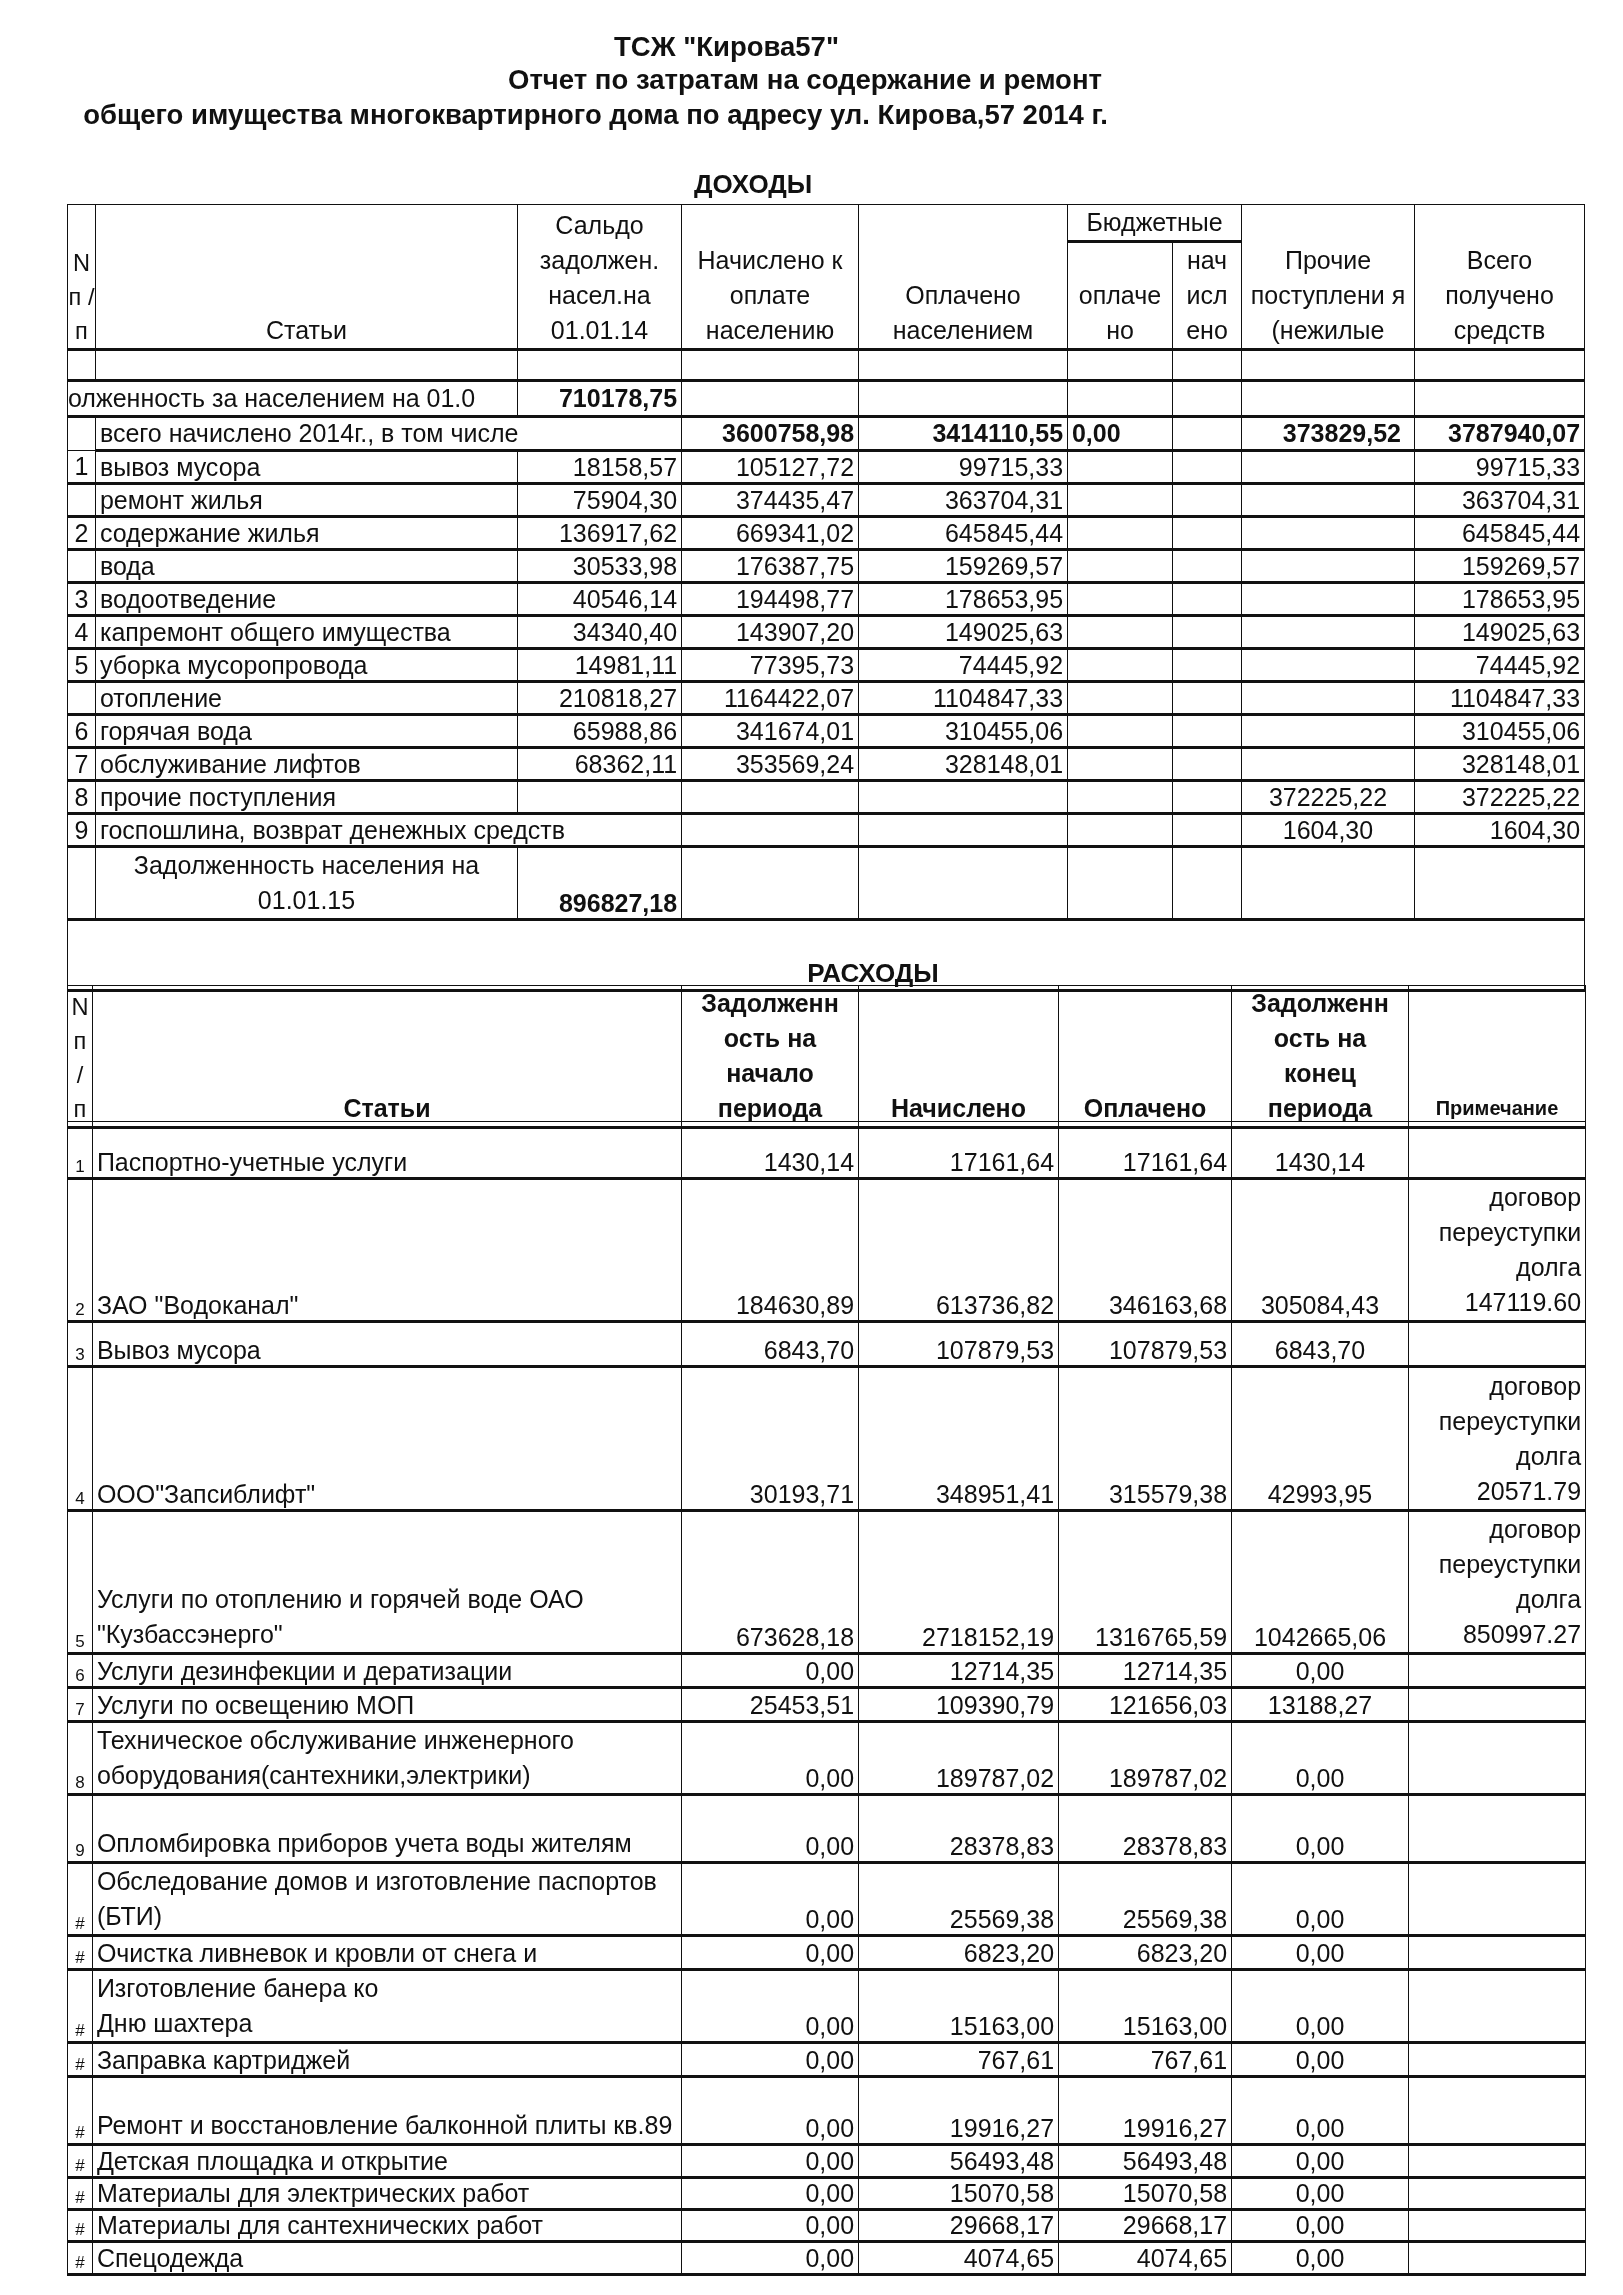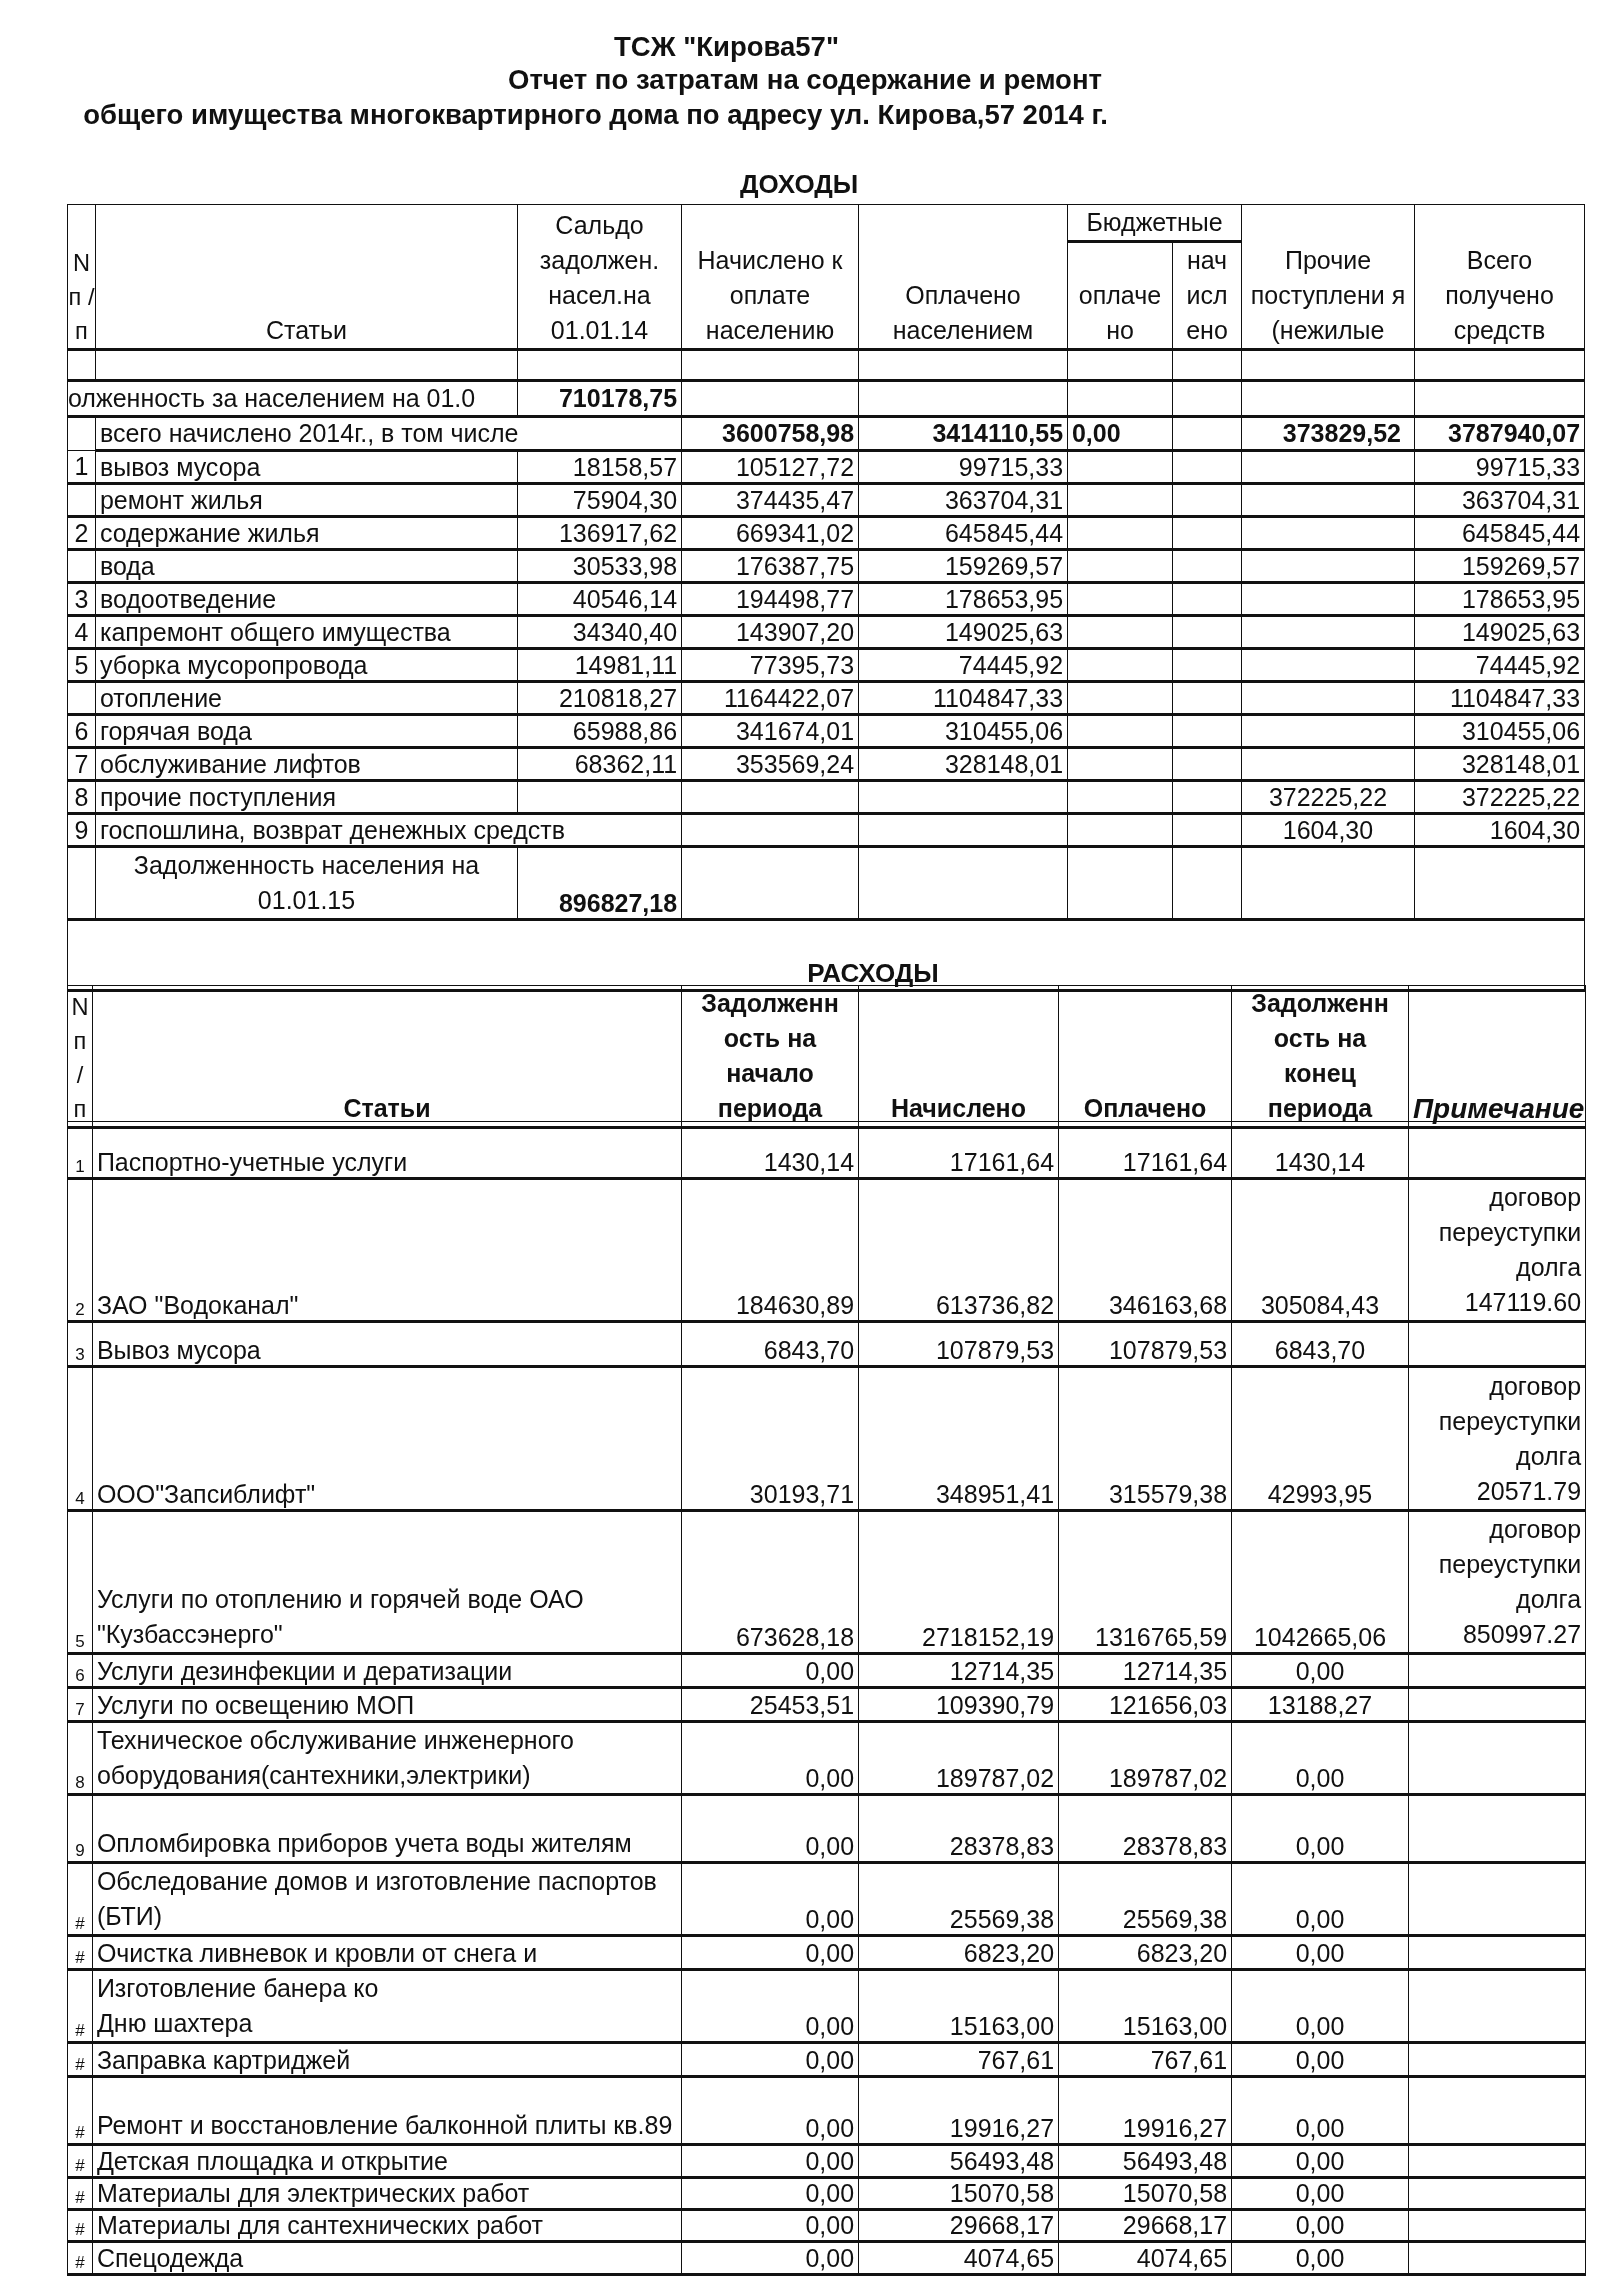--- a/index.html
+++ b/index.html
@@ -28,21 +28,21 @@
   .vbottom td { vertical-align: bottom; }
   .exp th { font-weight: bold; }
 </style>
 </head>
 <body>
 
 <div class="title t1">ТСЖ "Кирова57"</div>
 <div class="title t2">Отчет   по затратам  на содержание и ремонт</div>
 <div class="title t3">общего имущества многоквартирного дома по адресу ул. Кирова,57  2014 г.</div>
 
-<div class="section-title" style="left:694px; top:169px;margin-left:46px;">ДОХОДЫ</div>
+<div class="section-title" style="left:694px; top:169px;">ДОХОДЫ</div>
 
 <table style="left:67px; top:204px; width:1517px;">
   <colgroup>
     <col style="width:28px">
       <col style="width:422px">
       <col style="width:164px">
       <col style="width:177px">
     <col style="width:209px">
       <col style="width:105px">
       <col style="width:69px">
@@ -255,21 +255,21 @@
       <col style="width:177px">
   </colgroup>
   <tbody>
       <tr style="height:136px">
     <th class="hb wrap" style="font-weight:normal; font-size:23.6px; padding:0; line-height:34px;">N п / п</th>
     <th class="hb">Статьи</th>
     <th class="hb wrap">Задолженн ость на начало периода</th>
     <th class="hb">Начислено</th>
     <th class="hb">Оплачено</th>
     <th class="hb wrap">Задолженн ость на конец периода</th>
-    <th class="hb" style="font-size:28px;font-style:italic;">Примечание</th>
+    <th class="hb" style="font-size:20px;">Примечание</th>
   </tr>
 </tbody>
   </table>
 
 <table class="vbottom" style="left:67px; top:1121px; width:1517px;">
   <colgroup>
     <col style="width:25px">
       <col style="width:589px">
       <col style="width:177px">
       <col style="width:200px">

